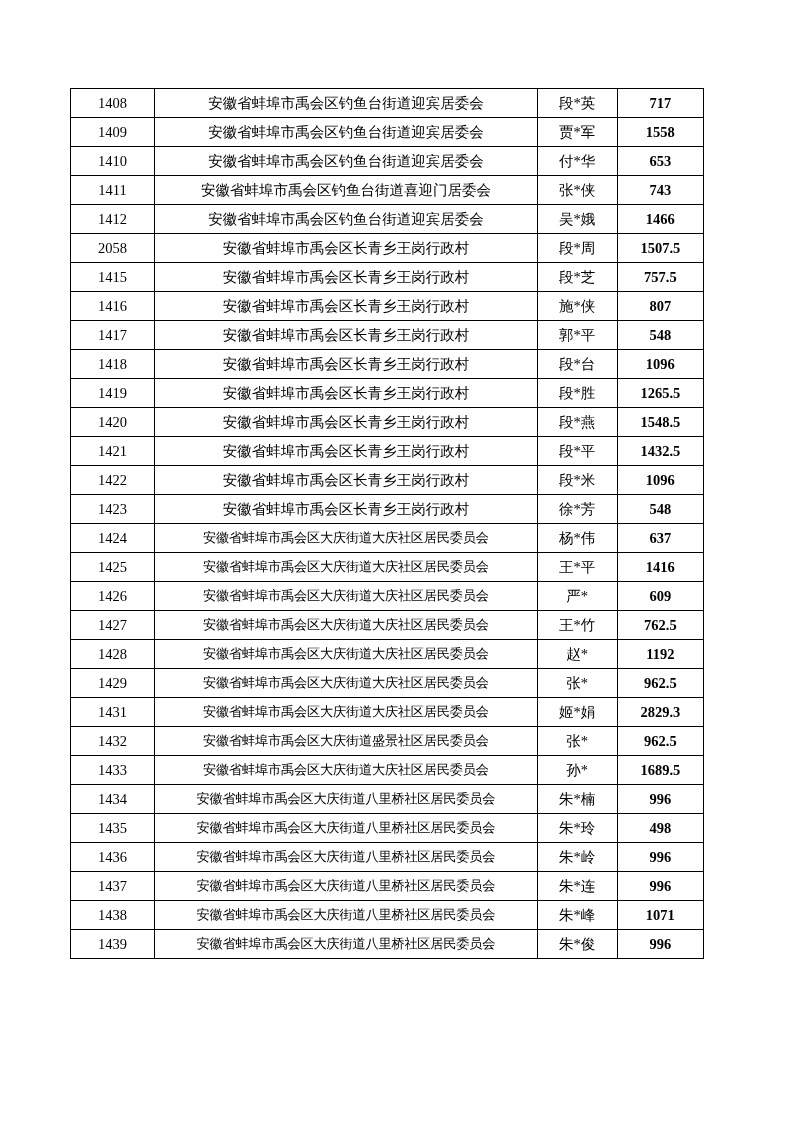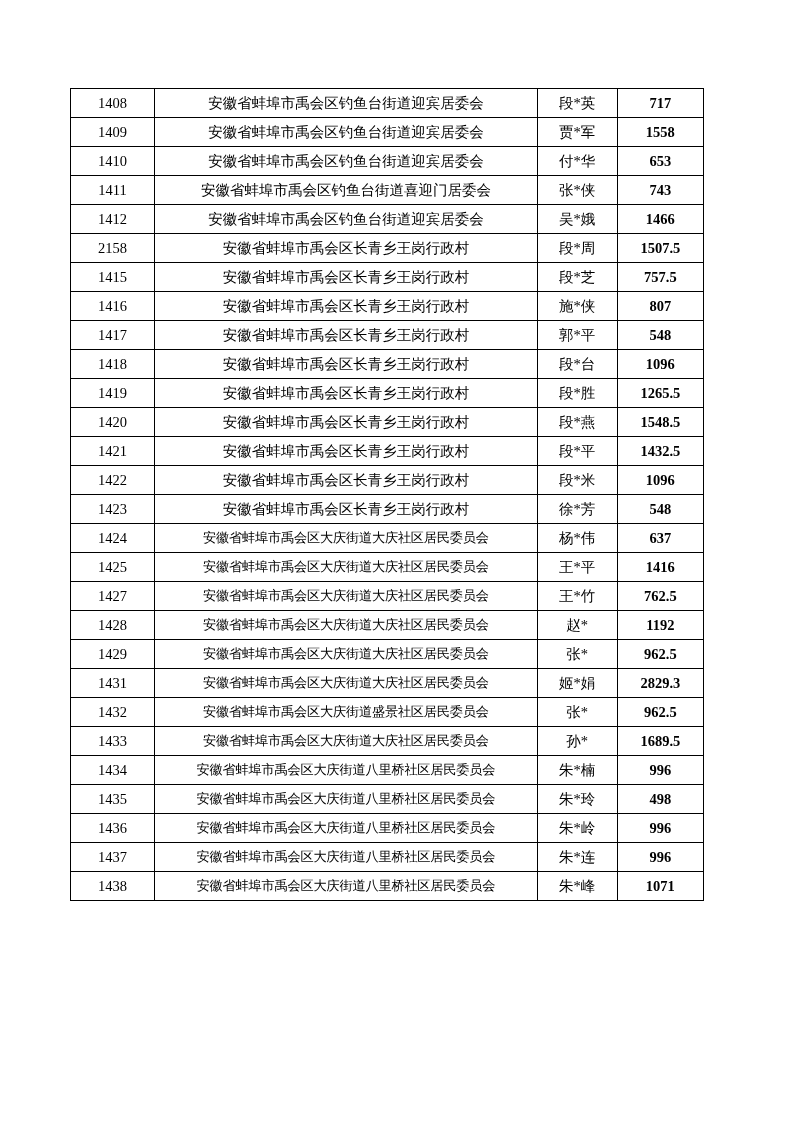--- a/index.html
+++ b/index.html
@@ -84,21 +84,21 @@
           <td class="col-name">张*侠</td>
           <td class="col-amount">743</td>
         </tr>
         <tr>
           <td class="col-id">1412</td>
           <td class="col-org">安徽省蚌埠市禹会区钓鱼台街道迎宾居委会</td>
           <td class="col-name">吴*娥</td>
           <td class="col-amount">1466</td>
         </tr>
         <tr>
-          <td class="col-id">2158</td>
+          <td class="col-id">2058</td>
           <td class="col-org">安徽省蚌埠市禹会区长青乡王岗行政村</td>
           <td class="col-name">段*周</td>
           <td class="col-amount">1507.5</td>
         </tr>
         <tr>
           <td class="col-id">1415</td>
           <td class="col-org">安徽省蚌埠市禹会区长青乡王岗行政村</td>
           <td class="col-name">段*芝</td>
           <td class="col-amount">757.5</td>
         </tr>
@@ -154,20 +154,26 @@
           <td class="col-id">1424</td>
           <td class="col-org shrink">安徽省蚌埠市禹会区大庆街道大庆社区居民委员会</td>
           <td class="col-name">杨*伟</td>
           <td class="col-amount">637</td>
         </tr>
         <tr>
           <td class="col-id">1425</td>
           <td class="col-org shrink">安徽省蚌埠市禹会区大庆街道大庆社区居民委员会</td>
           <td class="col-name">王*平</td>
           <td class="col-amount">1416</td>
+        </tr>
+        <tr>
+          <td class="col-id">1426</td>
+          <td class="col-org shrink">安徽省蚌埠市禹会区大庆街道大庆社区居民委员会</td>
+          <td class="col-name">严*</td>
+          <td class="col-amount">609</td>
         </tr>
         <tr>
           <td class="col-id">1427</td>
           <td class="col-org shrink">安徽省蚌埠市禹会区大庆街道大庆社区居民委员会</td>
           <td class="col-name">王*竹</td>
           <td class="col-amount">762.5</td>
         </tr>
         <tr>
           <td class="col-id">1428</td>
           <td class="col-org shrink">安徽省蚌埠市禹会区大庆街道大庆社区居民委员会</td>
@@ -220,16 +226,22 @@
           <td class="col-id">1437</td>
           <td class="col-org shrink">安徽省蚌埠市禹会区大庆街道八里桥社区居民委员会</td>
           <td class="col-name">朱*连</td>
           <td class="col-amount">996</td>
         </tr>
         <tr>
           <td class="col-id">1438</td>
           <td class="col-org shrink">安徽省蚌埠市禹会区大庆街道八里桥社区居民委员会</td>
           <td class="col-name">朱*峰</td>
           <td class="col-amount">1071</td>
+        </tr>
+        <tr>
+          <td class="col-id">1439</td>
+          <td class="col-org shrink">安徽省蚌埠市禹会区大庆街道八里桥社区居民委员会</td>
+          <td class="col-name">朱*俊</td>
+          <td class="col-amount">996</td>
         </tr>
       </tbody>
   </table>
 </div>
 
 </body></html>

